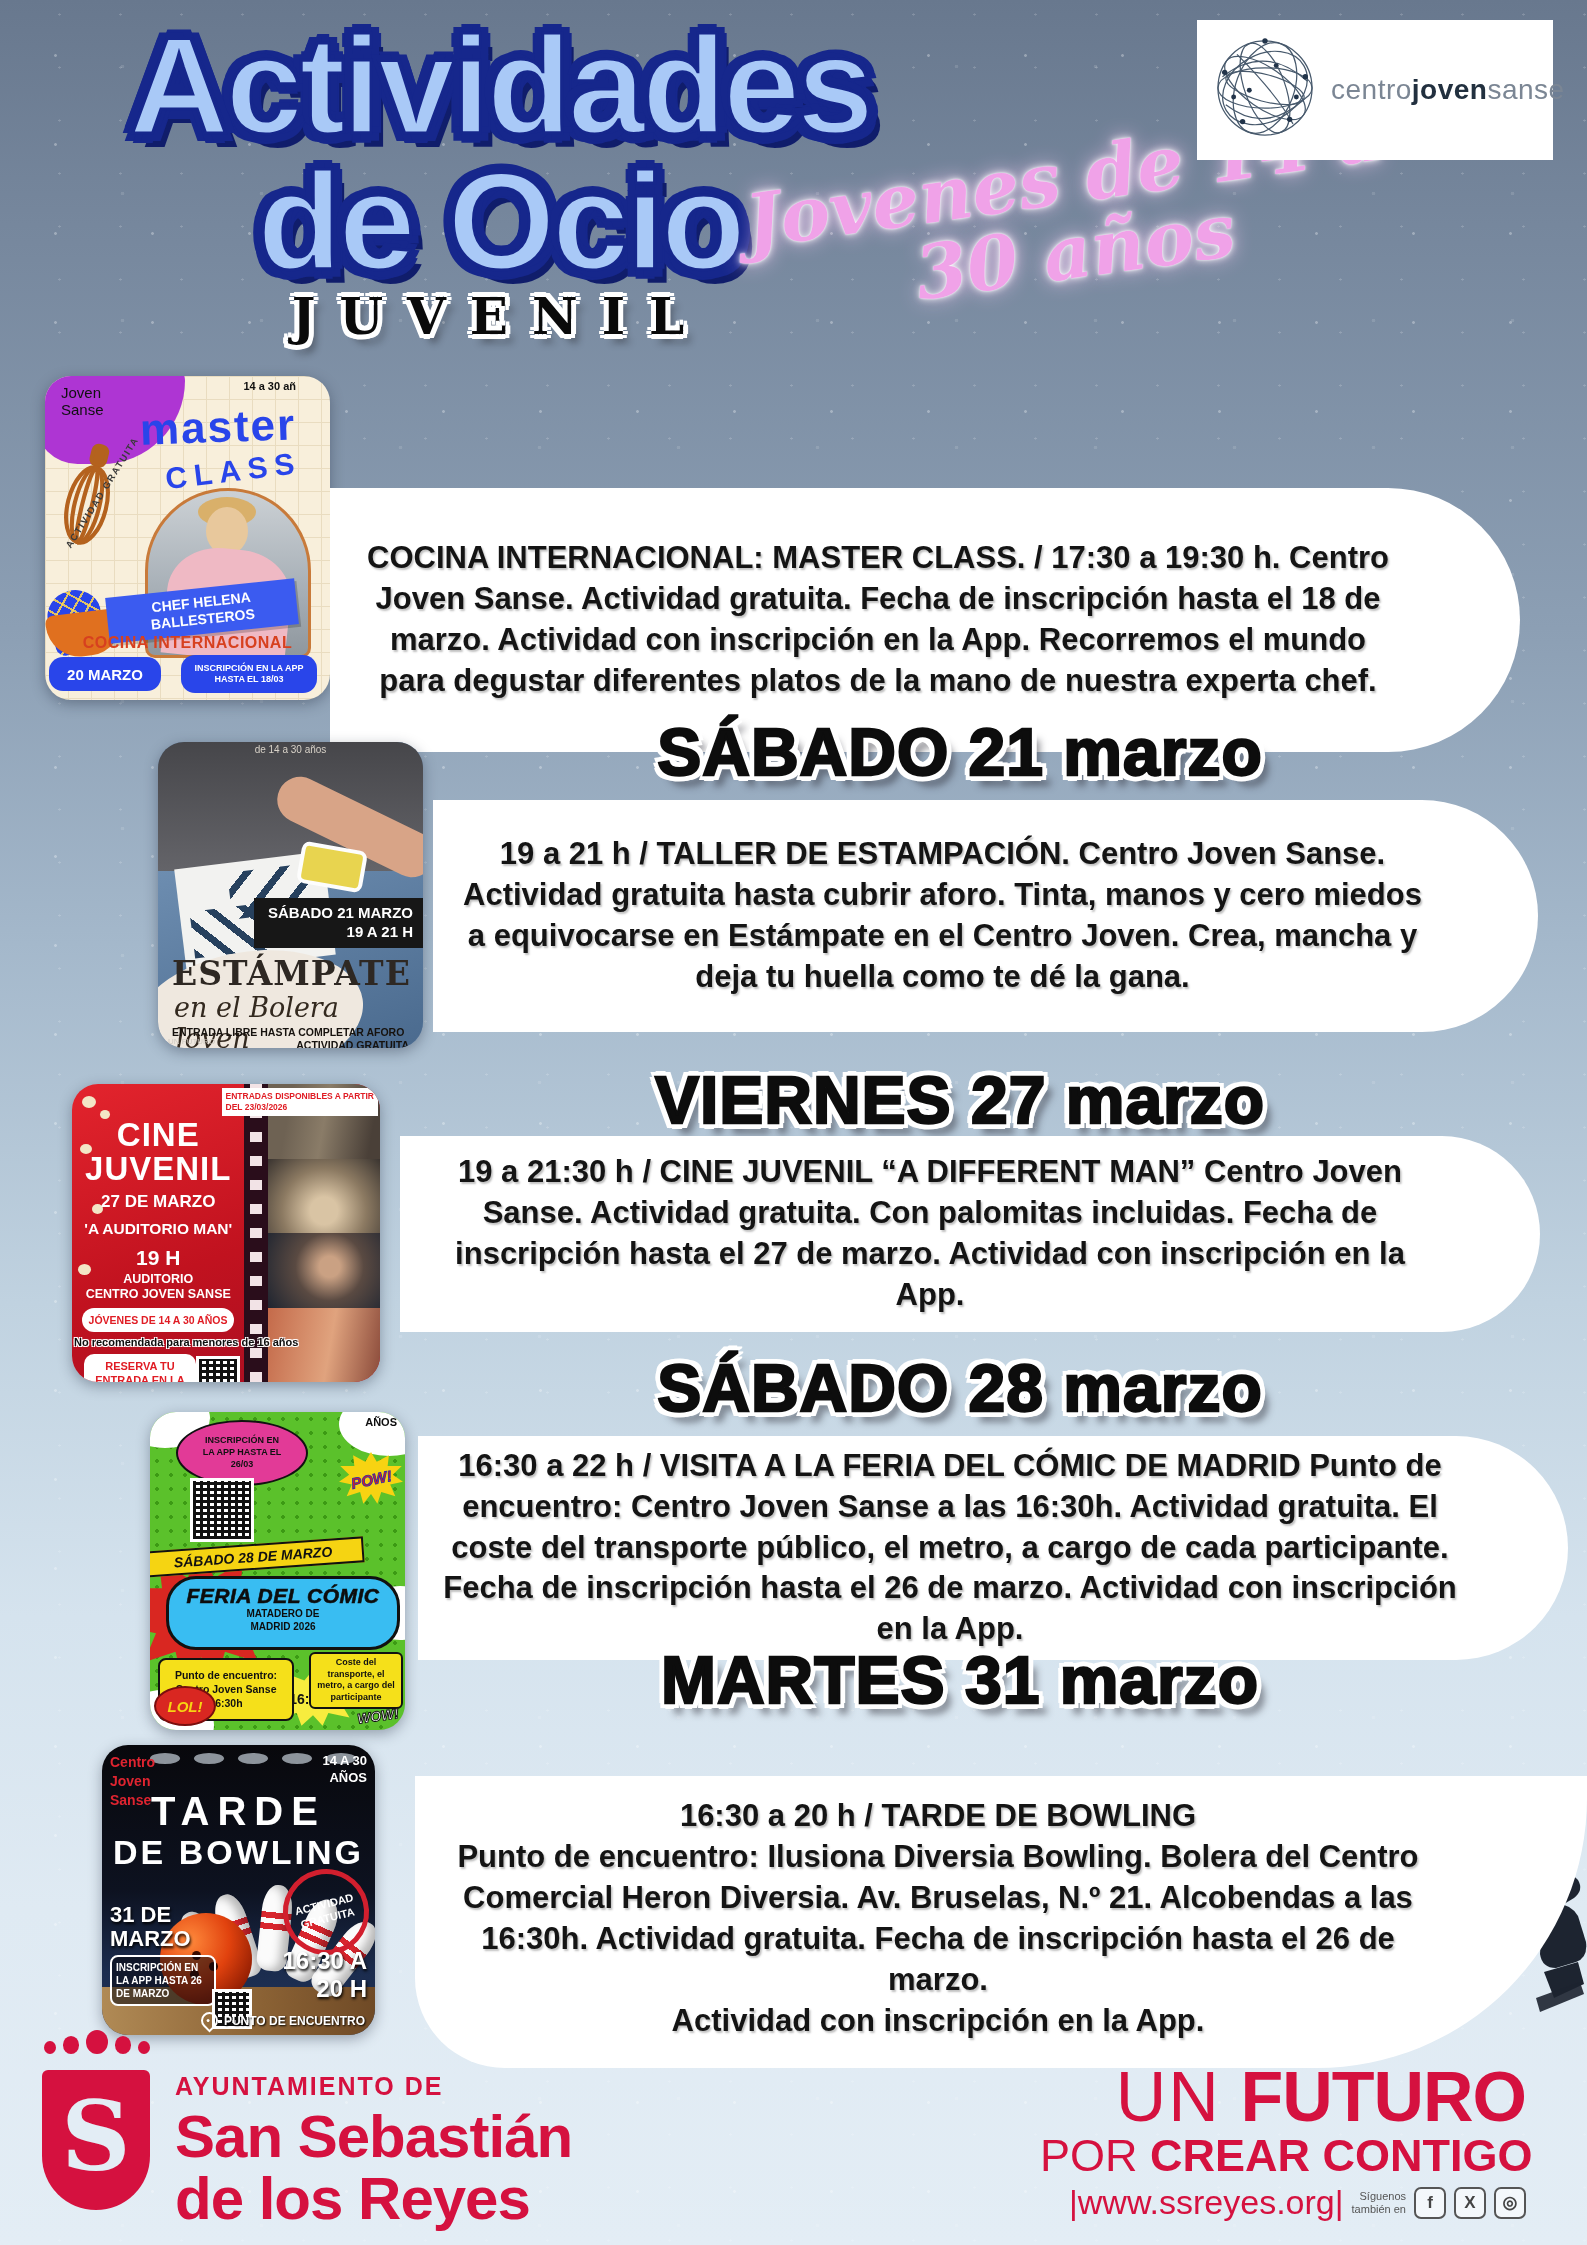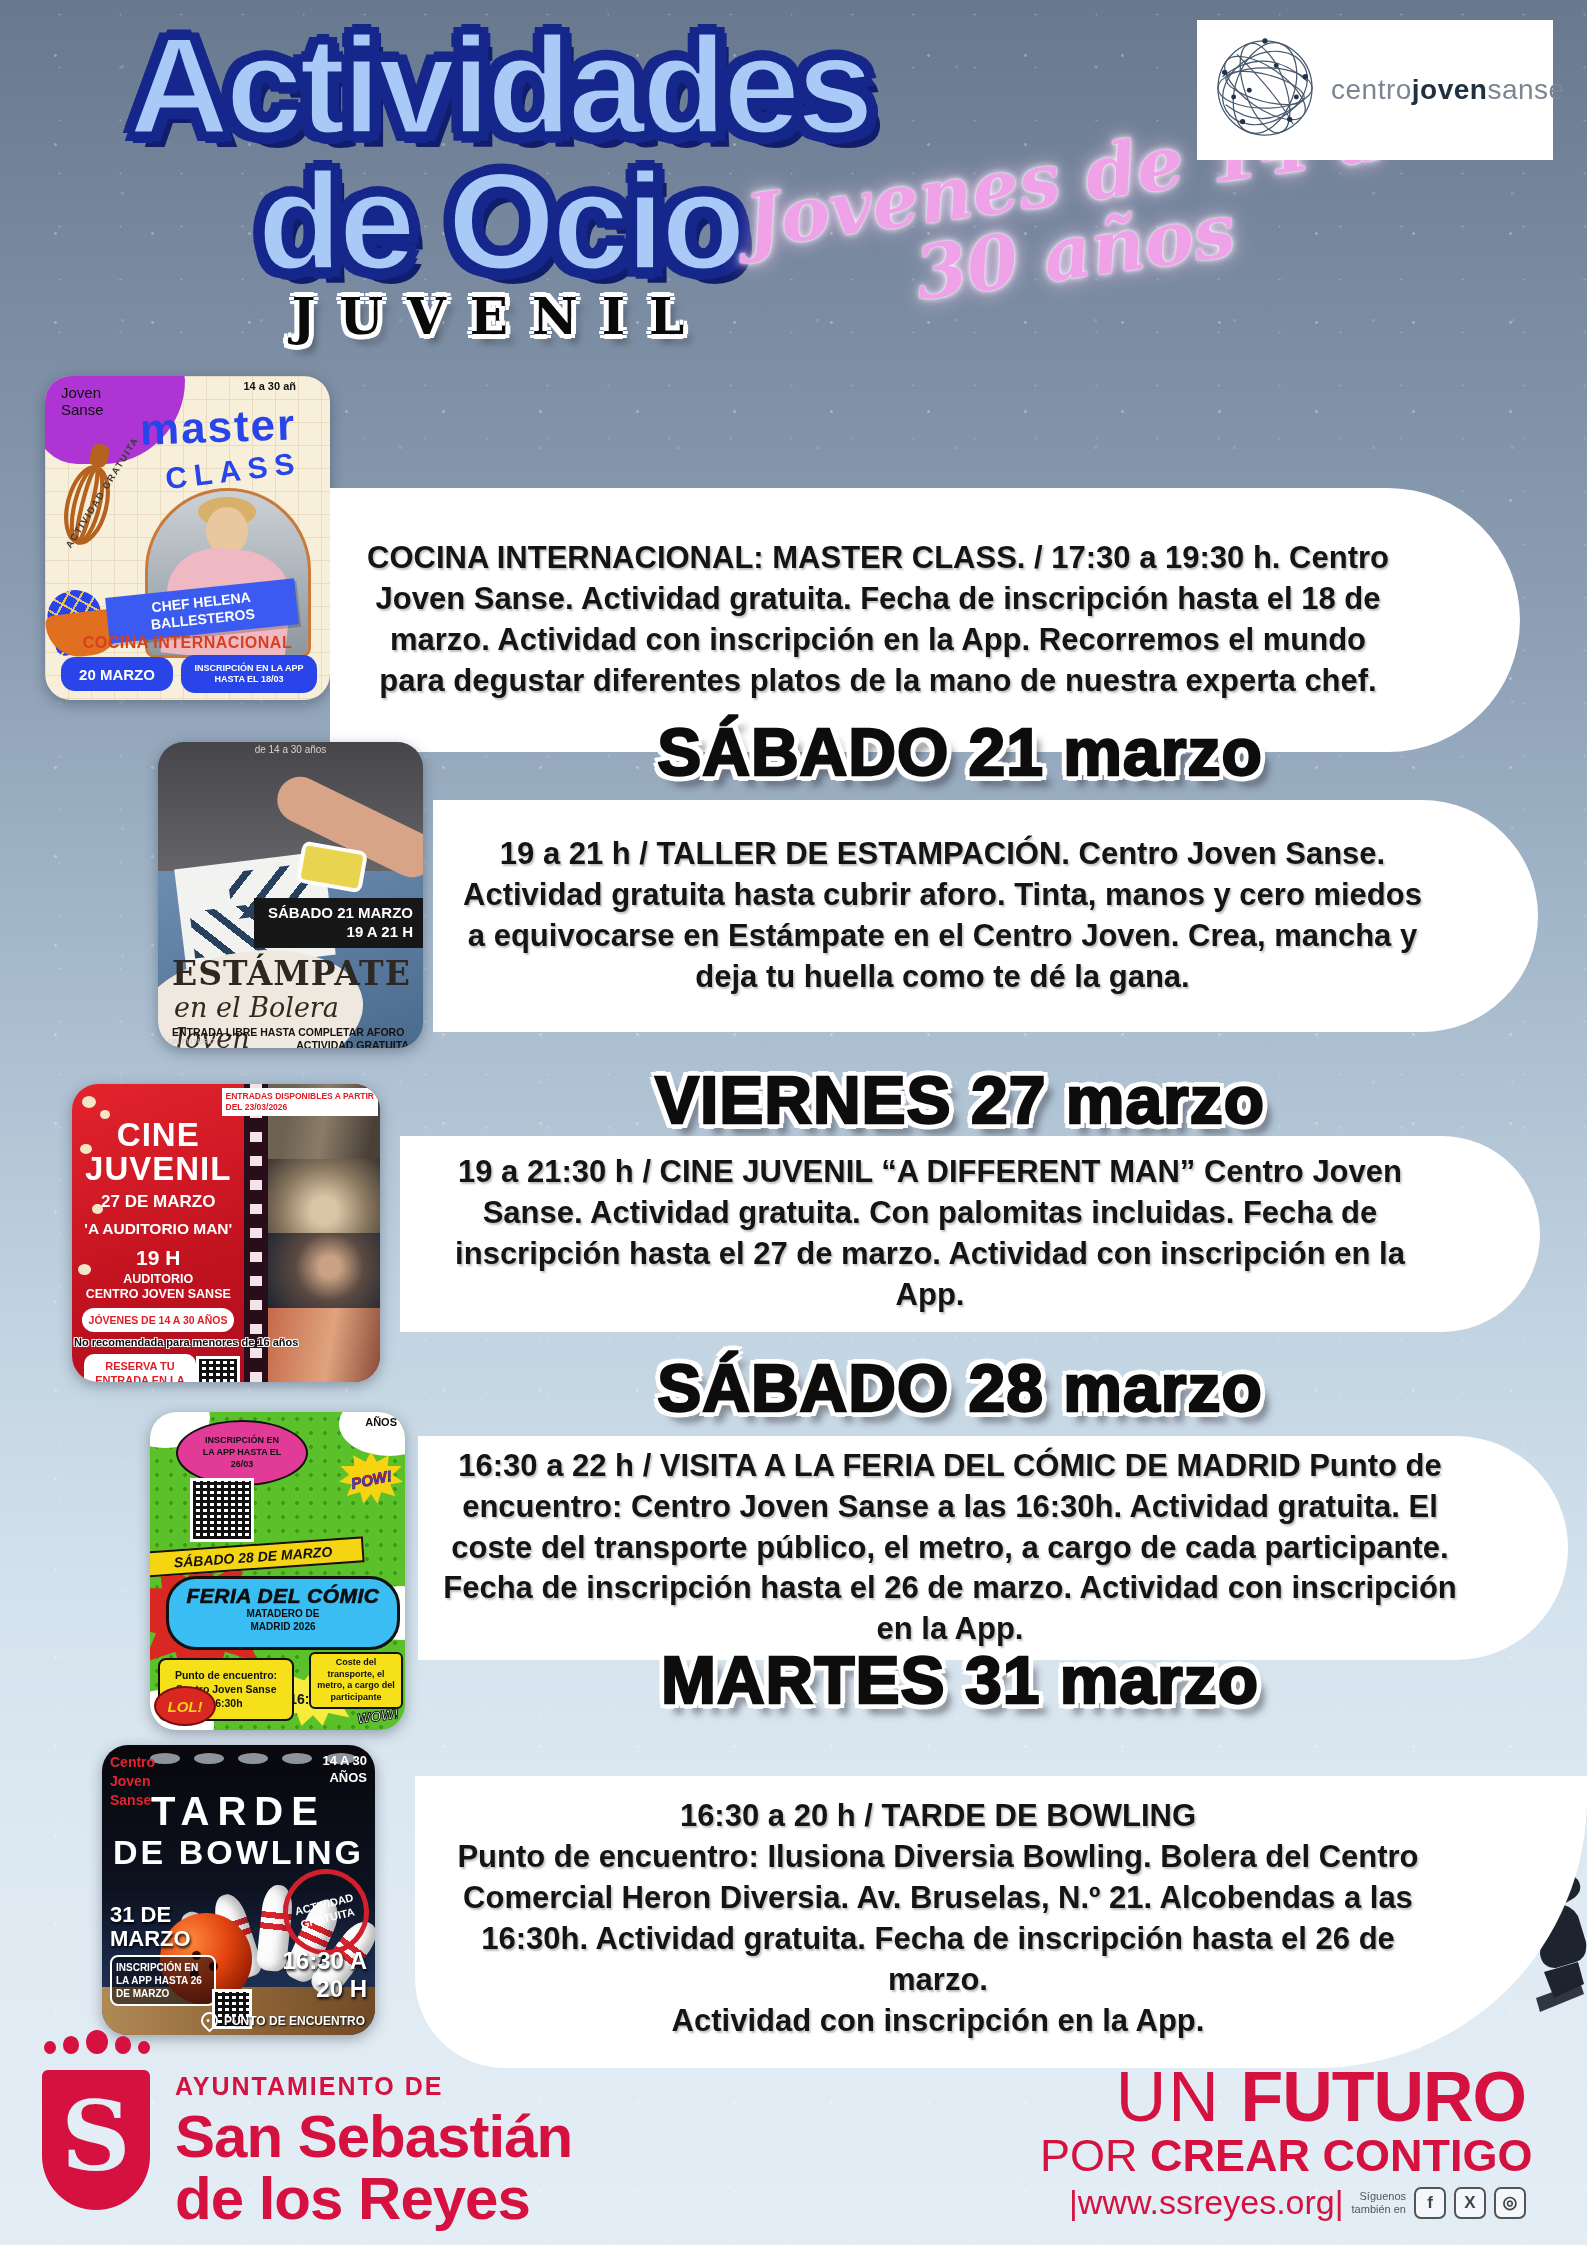--- a/index.html
+++ b/index.html
@@ -48,21 +48,21 @@
   .p1-ages{position:absolute;right:34px;top:4px;font-size:11px;font-weight:bold;color:#101010;}
   .p1-master{position:absolute;left:58px;top:26px;width:230px;text-align:center;font-weight:bold;font-size:44px;color:#2945ea;transform:rotate(-2deg);letter-spacing:2px;}
   .p1-class{position:absolute;left:120px;top:78px;font-weight:bold;font-size:30px;color:#2945ea;letter-spacing:7px;transform:rotate(-7deg);}
   .p1-note{position:absolute;left:18px;top:168px;font-size:9.5px;font-weight:bold;color:#3a3a3a;letter-spacing:1.5px;transform:rotate(-58deg);transform-origin:left top;}
   .p1-photo{position:absolute;left:100px;top:112px;width:160px;height:164px;border-radius:84px 84px 10px 10px;background:linear-gradient(180deg,#ccd1d5 0%,#aab2b9 55%,#8f979e 100%);overflow:hidden;border:3px solid #c87a3a;}
   .p1-head{position:absolute;left:58px;top:16px;width:42px;height:48px;border-radius:50%;background:#e8c89c;}
   .p1-hair{position:absolute;left:50px;top:6px;width:58px;height:30px;border-radius:50%;background:#d9b06a;}
   .p1-torso{position:absolute;left:18px;top:58px;width:124px;height:110px;border-radius:42% 42% 0 0;background:#efb9c4;transform:rotate(6deg);}
   .p1-banner{position:absolute;left:62px;top:212px;width:182px;padding:6px 4px;background:#3b5bf0;color:#fff;font-weight:bold;font-size:14px;text-align:center;line-height:1.2;transform:rotate(-6deg);box-shadow:2px 3px 0 rgba(0,0,0,.2);}
   .p1-cat{position:absolute;left:0;top:258px;width:100%;text-align:center;font-weight:bold;font-size:16px;color:#d7401f;letter-spacing:.5px;}
-  .p1-pill1{position:absolute;left:16px;bottom:9px;width:112px;height:34px;background:#2945ea;border-radius:14px;color:#fff;font-weight:bold;font-size:15px;display:flex;align-items:center;justify-content:center;}
+  .p1-pill1{position:absolute;left:4px;bottom:9px;width:112px;height:34px;background:#2945ea;border-radius:14px;color:#fff;font-weight:bold;font-size:15px;display:flex;align-items:center;justify-content:center;}
   .p1-pill2{position:absolute;left:136px;bottom:7px;width:136px;height:38px;background:#2945ea;border-radius:14px;color:#fff;font-weight:bold;font-size:9px;display:flex;flex-direction:column;align-items:center;justify-content:center;line-height:1.25;}
   .p1-mitt{position:absolute;left:4px;top:214px;width:54px;height:62px;background:#2945ea;border-radius:50% 50% 20% 20%/40% 40% 16% 16%;transform:rotate(-16deg);
     background-image:repeating-linear-gradient(45deg,rgba(255,215,80,.85) 0 2px,transparent 2px 12px),repeating-linear-gradient(-45deg,rgba(255,215,80,.85) 0 2px,transparent 2px 12px);}
   .p1-pot{position:absolute;left:2px;bottom:44px;width:76px;height:44px;background:#e0701f;border-radius:8px 8px 34px 34px;transform:rotate(-7deg);}
 
   
   .p2{background:#6d8db0;}
   .p2-top{position:absolute;inset:0 0 55% 0;background:linear-gradient(180deg,#46464a,#66666b);}
   .p2-denim{position:absolute;inset:42% 0 0 0;background:linear-gradient(160deg,#6d8db0,#4a6a8e);}
   .p2-arm{position:absolute;right:-18px;top:62px;width:170px;height:46px;background:#d8a487;border-radius:24px;transform:rotate(26deg);}

